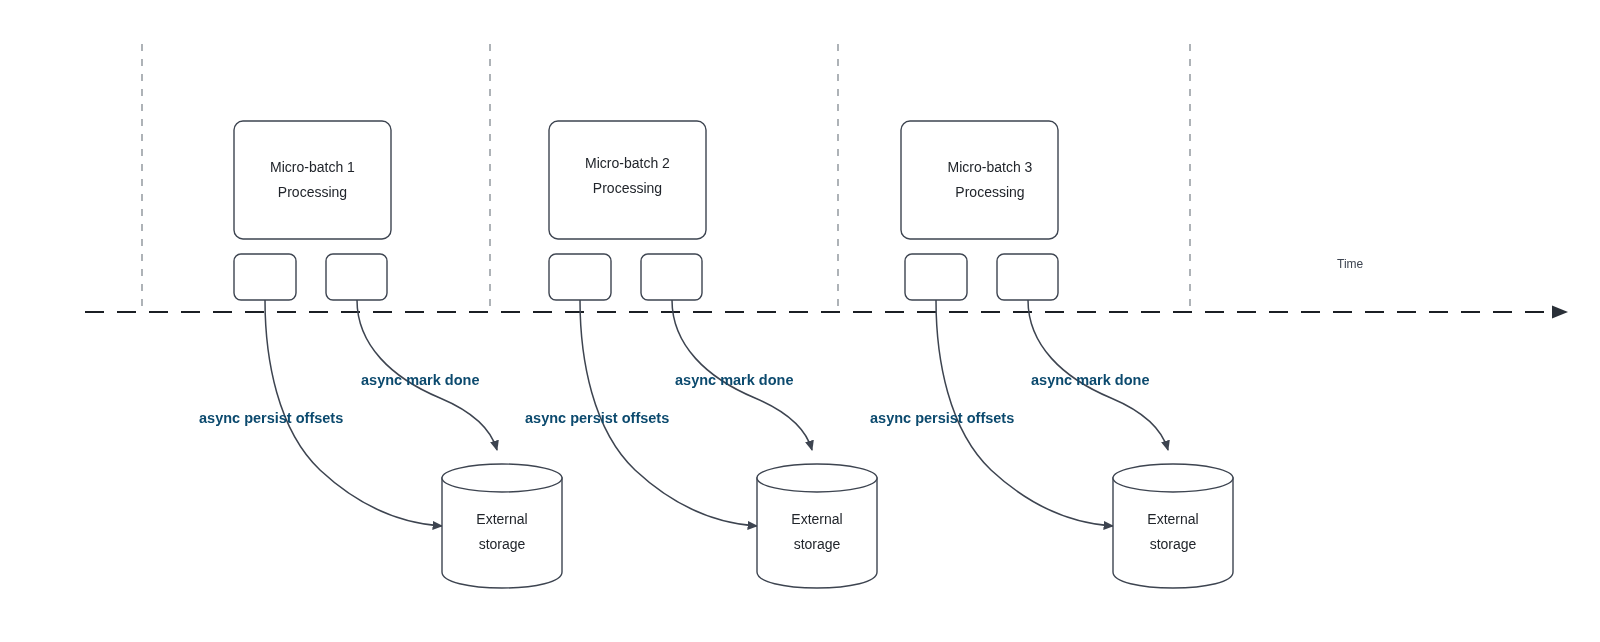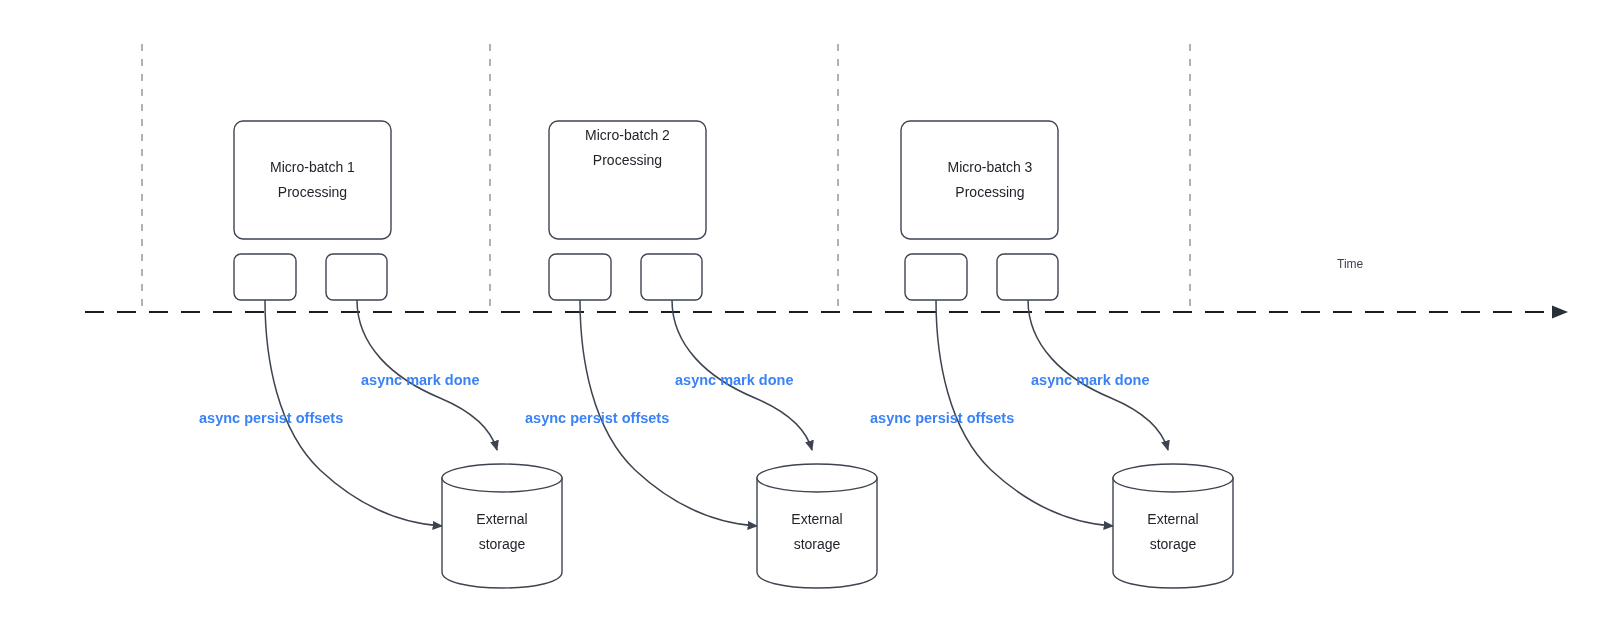--- a/index.html
+++ b/index.html
@@ -12,21 +12,21 @@
     text-align:center;
     color:#21252b;
     font-size:14px;
     line-height:25px;
     font-family:"Liberation Sans",sans-serif;
     pointer-events:none;
     white-space:pre-line;
   }
   .edge-label{
     position:absolute;
-    color:#3b82f6;
+    color:#0c4a6e;
     font-size:14.5px;
     font-weight:bold;
     font-family:"Liberation Sans",sans-serif;
     white-space:nowrap;
   }
   .time-label{
     position:absolute;
     color:#3d4450;
     font-size:12px;
     font-family:"Liberation Sans",sans-serif;
@@ -95,21 +95,21 @@
 
       <g>
         <path d="M1113,478 L1113,572 C1113,582 1140,588 1173,588 C1206,588 1233,582 1233,572 L1233,478 Z" fill="#ffffff" stroke="#3d4450" stroke-width="1.4"></path>
         <ellipse cx="1173" cy="478" rx="60" ry="14" fill="#ffffff" stroke="#3d4450" stroke-width="1.4"></ellipse>
       </g>
     </g>
   </svg>
 
   <div class="box-label" style="left:234px;top:121px;width:157px;height:118px;">Micro-batch 1
 Processing</div>
-  <div class="box-label" style="left:549px;top:105px;width:157px;height:86px;">Micro-batch 2
+  <div class="box-label" style="left:549px;top:133px;width:157px;height:86px;">Micro-batch 2
 Processing</div>
   <div class="box-label" style="left:901px;top:121px;width:178px;height:118px;">Micro-batch 3
 Processing</div>
 
   <div class="box-label" style="left:442px;top:486px;width:120px;height:92px;">External
 storage</div>
   <div class="box-label" style="left:757px;top:486px;width:120px;height:92px;">External
 storage</div>
   <div class="box-label" style="left:1113px;top:486px;width:120px;height:92px;">External
 storage</div>

